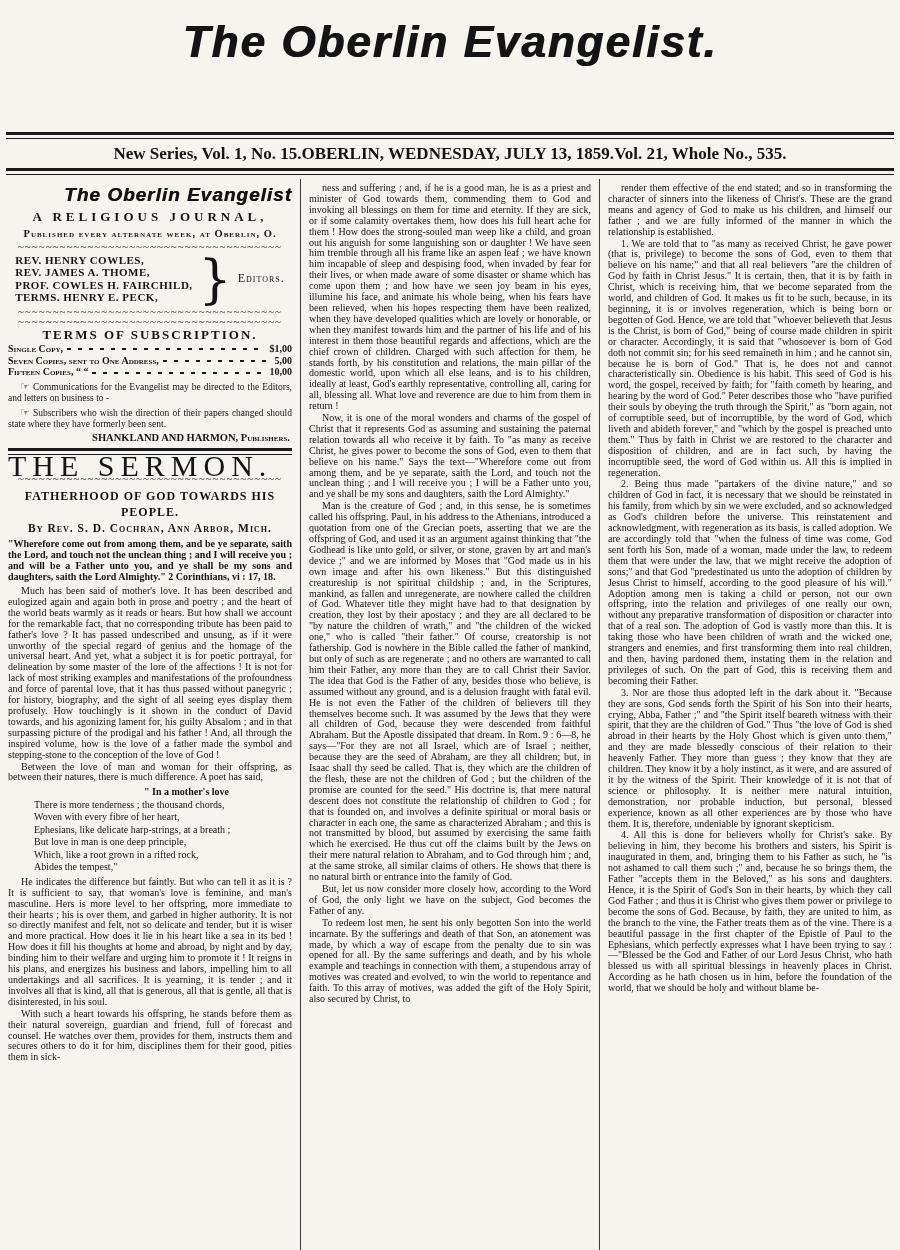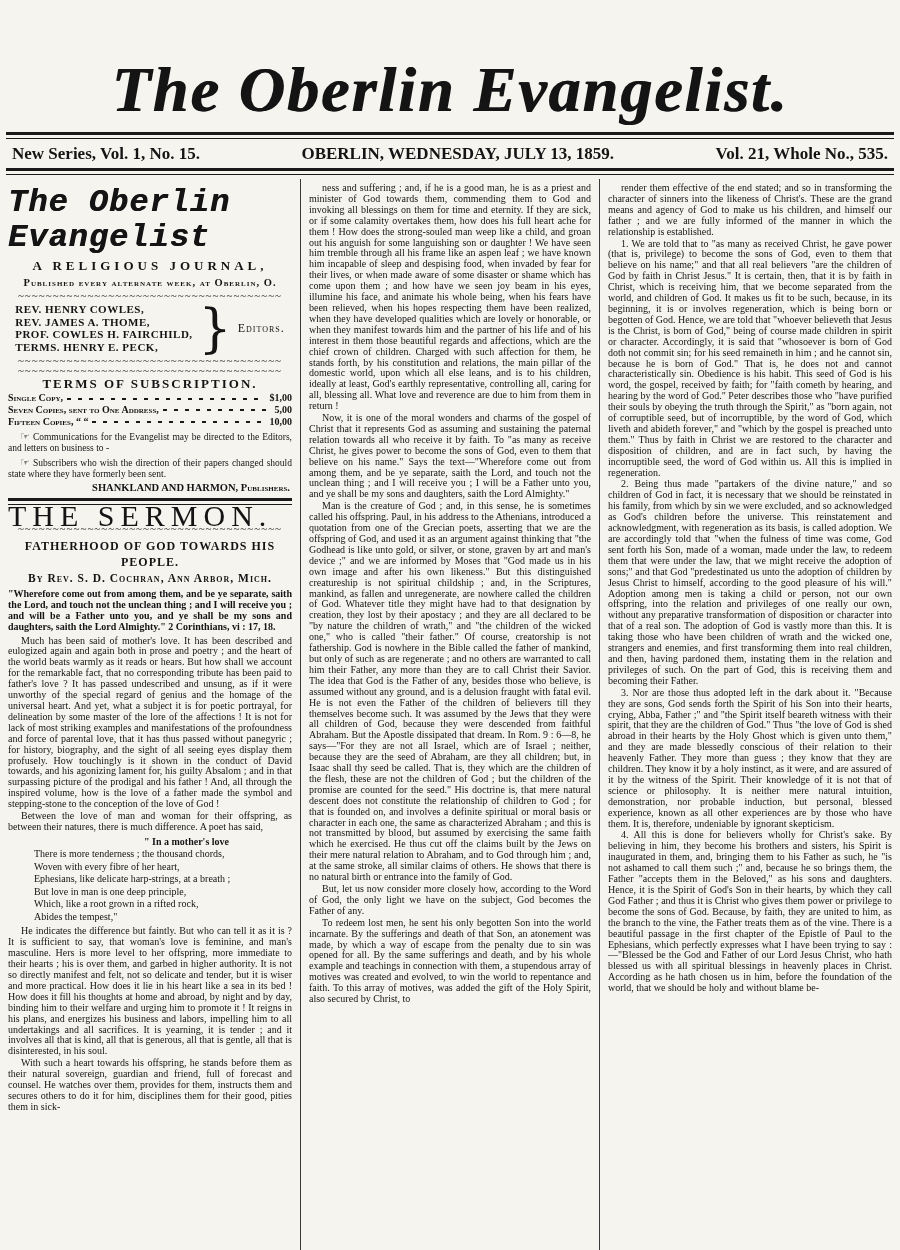--- a/index.html
+++ b/index.html
@@ -5,47 +5,46 @@
   html,body{margin:0;padding:0;}
   body{background:#d8d6d2;}
   .page{
     width:900px;height:1250px;margin:0 auto;position:relative;
     background:#f6f4ef;color:#141414;overflow:hidden;
     font-family:"Liberation Serif", serif;
   }
   
   .masthead{ text-align:center; padding-top:14px; height:118px; }
   .masthead-title{
-    font-family:Liberation Serif, serif;
-    font-size:64px; font-weight:bold; font-style:italic;
+    font-family:Liberation Sans, sans-serif;
+    font-size:44px; font-weight:bold; font-style:italic;
     letter-spacing:2px; line-height:1.25;
     text-shadow:1px 0 0 #141414;
-    margin-top:36px;
   }
   .rule-double{
     border-top:3px solid #1a1a1a; border-bottom:1px solid #1a1a1a;
     height:3px; margin:0 6px;
   }
   .dateline{
-    display:flex; justify-content:space-between; align-items:baseline;
+    display:flex; justify-content:center; align-items:baseline;
     padding:5px 12px 4px 12px; font-weight:bold; font-size:17px;
   }
   
   .columns{ display:flex; align-items:stretch; height:1086px; margin-top:4px; }
   .col{
     width:33.333%; box-sizing:border-box; padding:4px 8px 0 8px;
     font-size:10px; line-height:10.9px; text-align:justify;
     overflow:hidden;
   }
   .col-mid{ border-left:1px solid #3a3a3a; border-right:1px solid #3a3a3a; }
   .col p{ margin:0 0 1px 0; text-indent:13px; }
   
   .paper-title{
-    font-family:Liberation Mono, monospace; text-align:left;
-    font-size:32px; font-weight:bold; font-style:italic;
+    font-family:Liberation Sans, sans-serif; text-align:right;
+    font-size:19px; font-weight:bold; font-style:italic;
     letter-spacing:1px; margin:2px 0 6px 0; line-height:1.1;
     text-shadow:0.5px 0 0 #141414;
   }
   .journal-sub{ text-align:center; font-size:13px; letter-spacing:4px; font-weight:bold; margin:4px 0 6px 0;}
   .published-line{ text-align:center; font-variant:small-caps; font-weight:bold; font-size:10.5px; letter-spacing:1px; margin-bottom:2px;}
   .wavy{ text-align:center; overflow:hidden; height:9px; line-height:9px; color:#222; margin:1px 0;}
   .wavy::after{ content:"~~~~~~~~~~~~~~~~~~~~~~~~~~~~~~~~~~~~~~"; font-size:11px; letter-spacing:1px; }
   .editors-row{ display:flex; justify-content:center; align-items:center; margin:2px 0; }
   .editors-names{ font-weight:bold; font-size:11px; line-height:12.5px; letter-spacing:0.5px; }
   .editors-brace{ font-size:52px; font-weight:normal; line-height:52px; margin:0 6px; font-family:"DejaVu Serif",serif; }

